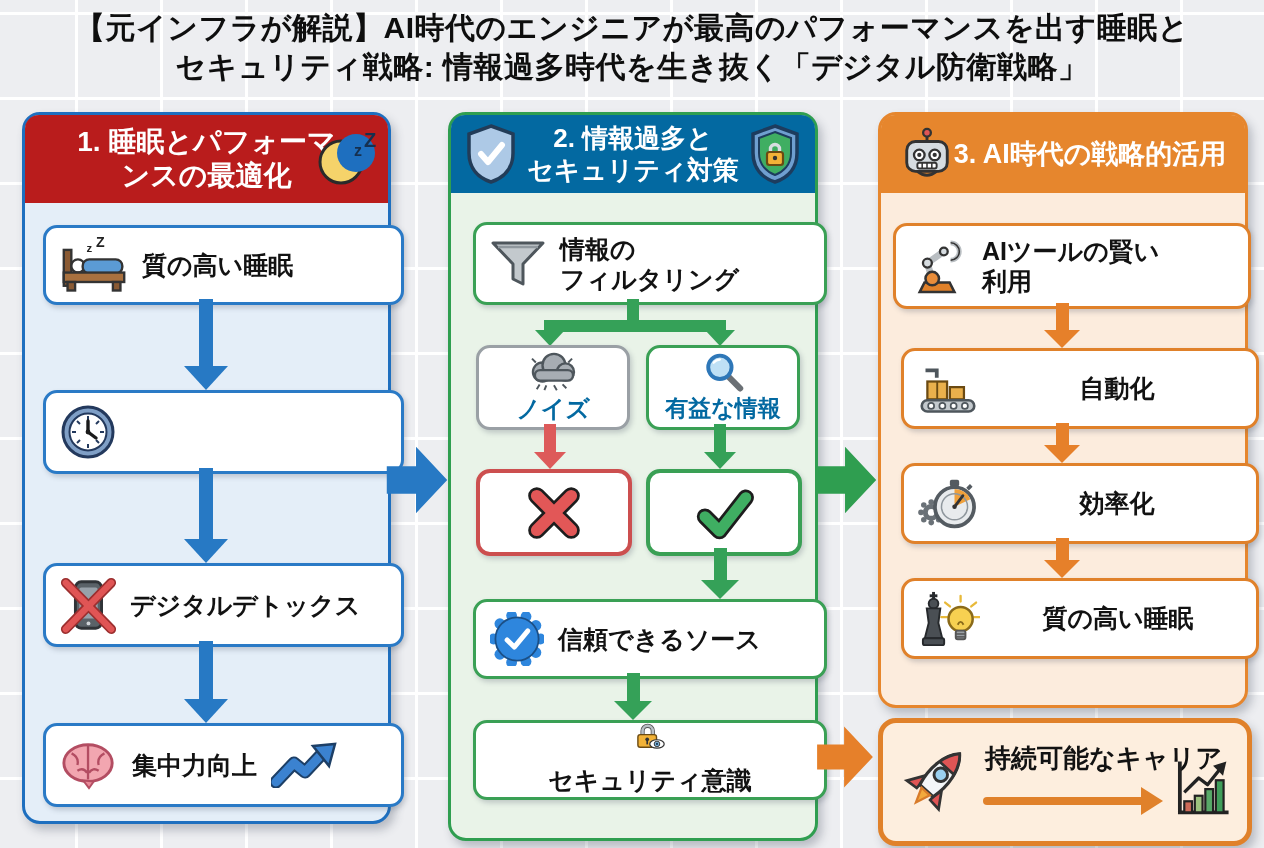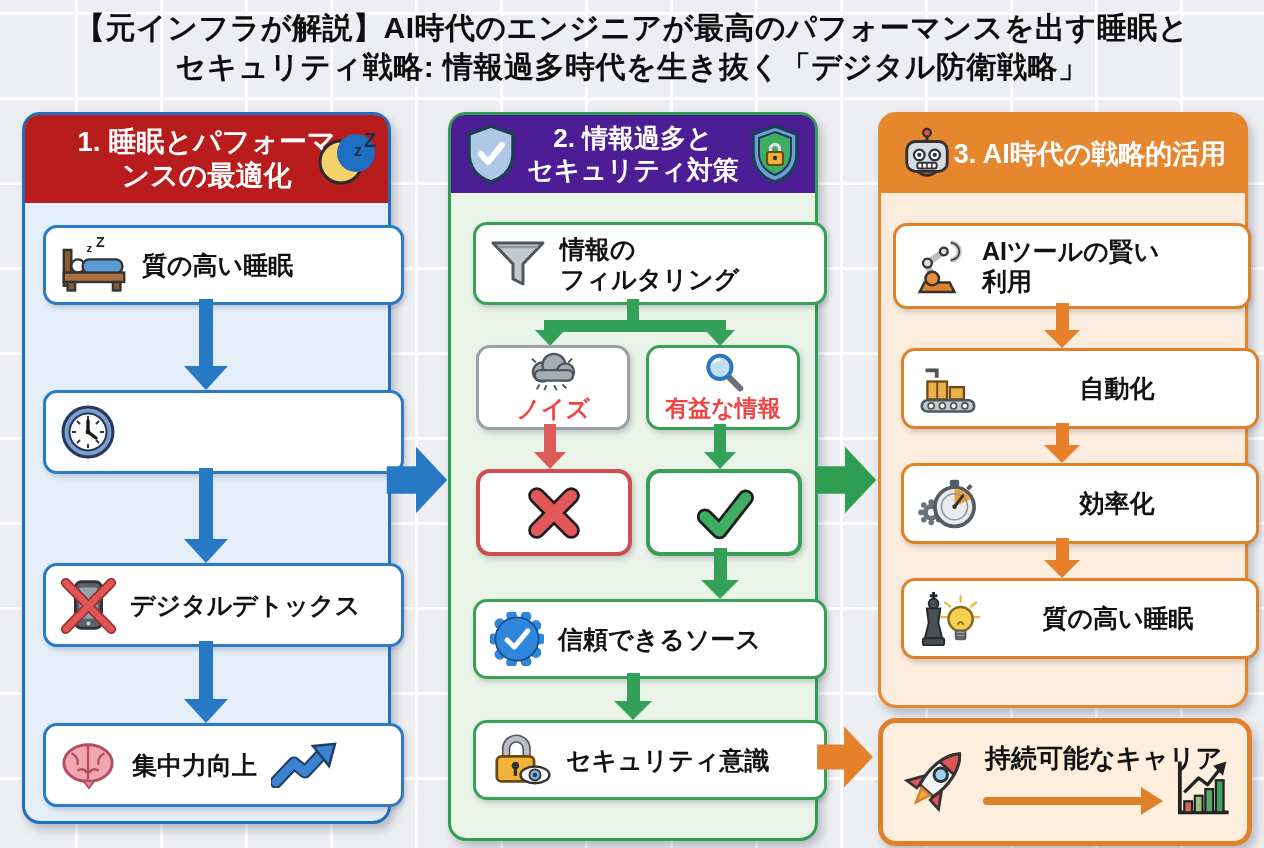--- a/index.html
+++ b/index.html
@@ -15,21 +15,21 @@
   .hdr{position:relative;width:100%;color:#fff;font-weight:800;text-align:center;
        border-radius:14px 14px 0 0;display:flex;flex-direction:column;justify-content:center;}
   .hline{line-height:34px;}
   
   .item{position:absolute;background:#fff;border-radius:14px;display:flex;align-items:center;
         padding:0 14px;gap:14px;font-weight:800;color:#121212;font-size:25px;
         box-shadow:2px 3px 5px rgba(70,80,100,.25);}
   .item .lbl2{line-height:30px;}
   .grow{flex:1;text-align:center;}
   .stackbox{position:absolute;background:#fff;border-radius:14px;display:flex;flex-direction:column;
-        align-items:center;justify-content:center;font-weight:800;color:#ef4444;font-size:24px;
+        align-items:center;justify-content:center;font-weight:800;color:#0369a1;font-size:24px;
         box-shadow:2px 3px 5px rgba(70,80,100,.25);}
   .centerbox{position:absolute;background:#fff;border-radius:14px;display:flex;align-items:center;
         justify-content:center;box-shadow:2px 3px 5px rgba(70,80,100,.25);}
   
   .varrow{position:absolute;display:flex;flex-direction:column;align-items:center;}
   .varrow .shaft{flex:1;}
   .varrow .head{width:0;height:0;border-style:solid;border-color:transparent;}
   .varrow.blue .shaft{width:14px;background:#2779c4;}
   .varrow.blue .head{border-width:24px 22px 0 22px;border-top-color:#2779c4;}
   .varrow.greens .shaft{width:12px;background:#35a158;}
@@ -146,21 +146,21 @@
         <polygon points="42,4 64,2 58,24" fill="#3b82d0" stroke="#1d3f66" stroke-width="2.5"></polygon>
       </svg>
     </div>
   </div>
 
   <svg class="abs" style="left:385px;top:441px;" width="64" height="78" viewBox="0 0 62 80">
     <polygon points="0,26 30,26 30,6 62,40 30,74 30,54 0,54" fill="#2779c4"></polygon>
   </svg>
 
   <div class="col" style="left:448px;top:112px;width:364px;height:723px;background:#e9f3e8;border:3px solid #2f9e50;">
-    <div class="hdr" style="height:78px;background:#4c1d95;font-size:26px;">
+    <div class="hdr" style="height:78px;background:#0369a1;font-size:26px;">
       <div class="hline" style="line-height:32px;">2. 情報過多と</div>
       <div class="hline" style="line-height:32px;">セキュリティ対策</div>
       <svg class="abs" style="left:12px;top:8px;" width="56" height="62" viewBox="0 0 56 62">
         <path d="M28 3 L50 11 V30 C50 46 40 55 28 59 C16 55 6 46 6 30 V11 Z" fill="#adc9e6" stroke="#223c58" stroke-width="3.5"></path>
         <path d="M18 31 L25 39 L39 22" fill="none" stroke="#fff" stroke-width="6" stroke-linecap="round" stroke-linejoin="round"></path>
       </svg>
       <svg class="abs" style="right:12px;top:8px;" width="56" height="62" viewBox="0 0 56 62">
         <path d="M28 3 L50 11 V30 C50 46 40 55 28 59 C16 55 6 46 6 30 V11 Z" fill="#6f9fd0" stroke="#1d3c5e" stroke-width="3.5"></path>
         <path d="M28 9 L44 15 V30 C44 42 36 49 28 52 C20 49 12 42 12 30 V15 Z" fill="#3fae62" stroke="#1d3c5e" stroke-width="2"></path>
         <path d="M23.5 30 v-4 a4.5 4.5 0 0 1 9 0 v4" fill="none" stroke="#d8dde1" stroke-width="3.4"></path>
@@ -262,21 +262,21 @@
         <path d="M19 31 L27 39 L42 21" fill="none" stroke="#fff" stroke-width="5.5" stroke-linecap="round" stroke-linejoin="round"></path>
       </svg>
       <div>信頼できるソース</div>
     </div>
 
     <div class="varrow greenm" style="left:163px;top:558px;height:47px;width:38px;">
       <div class="shaft"></div>
         <div class="head"></div>
     </div>
 
-    <div class="item" style="left:22px;top:605px;width:320px;height:74px;border:3px solid #3aa055;">
+    <div class="item" style="left:22px;top:605px;width:320px;height:74px;border:3px solid #3aa055;flex-direction:column;">
       <svg width="62" height="54" viewBox="0 0 66 58">
         <path d="M17 26 v-9 a11 11 0 0 1 22 0 v9" fill="none" stroke="#555" stroke-width="9"></path>
         <path d="M17 26 v-9 a11 11 0 0 1 22 0 v9" fill="none" stroke="#b9bfc5" stroke-width="5.5"></path>
         <rect x="7" y="25" width="40" height="27" rx="5" fill="#f2b237" stroke="#6b4a12" stroke-width="3"></rect>
         <circle cx="27" cy="35" r="4" fill="#333"></circle>
           <rect x="25.2" y="37" width="3.6" height="9" fill="#333"></rect>
         <ellipse cx="48" cy="45" rx="15.5" ry="9" fill="#fff" stroke="#333" stroke-width="2.6"></ellipse>
         <circle cx="48" cy="45" r="6" fill="#7fb3d8" stroke="#333" stroke-width="2"></circle>
         <circle cx="48" cy="45" r="2.4" fill="#1a3c5e"></circle>
       </svg>

